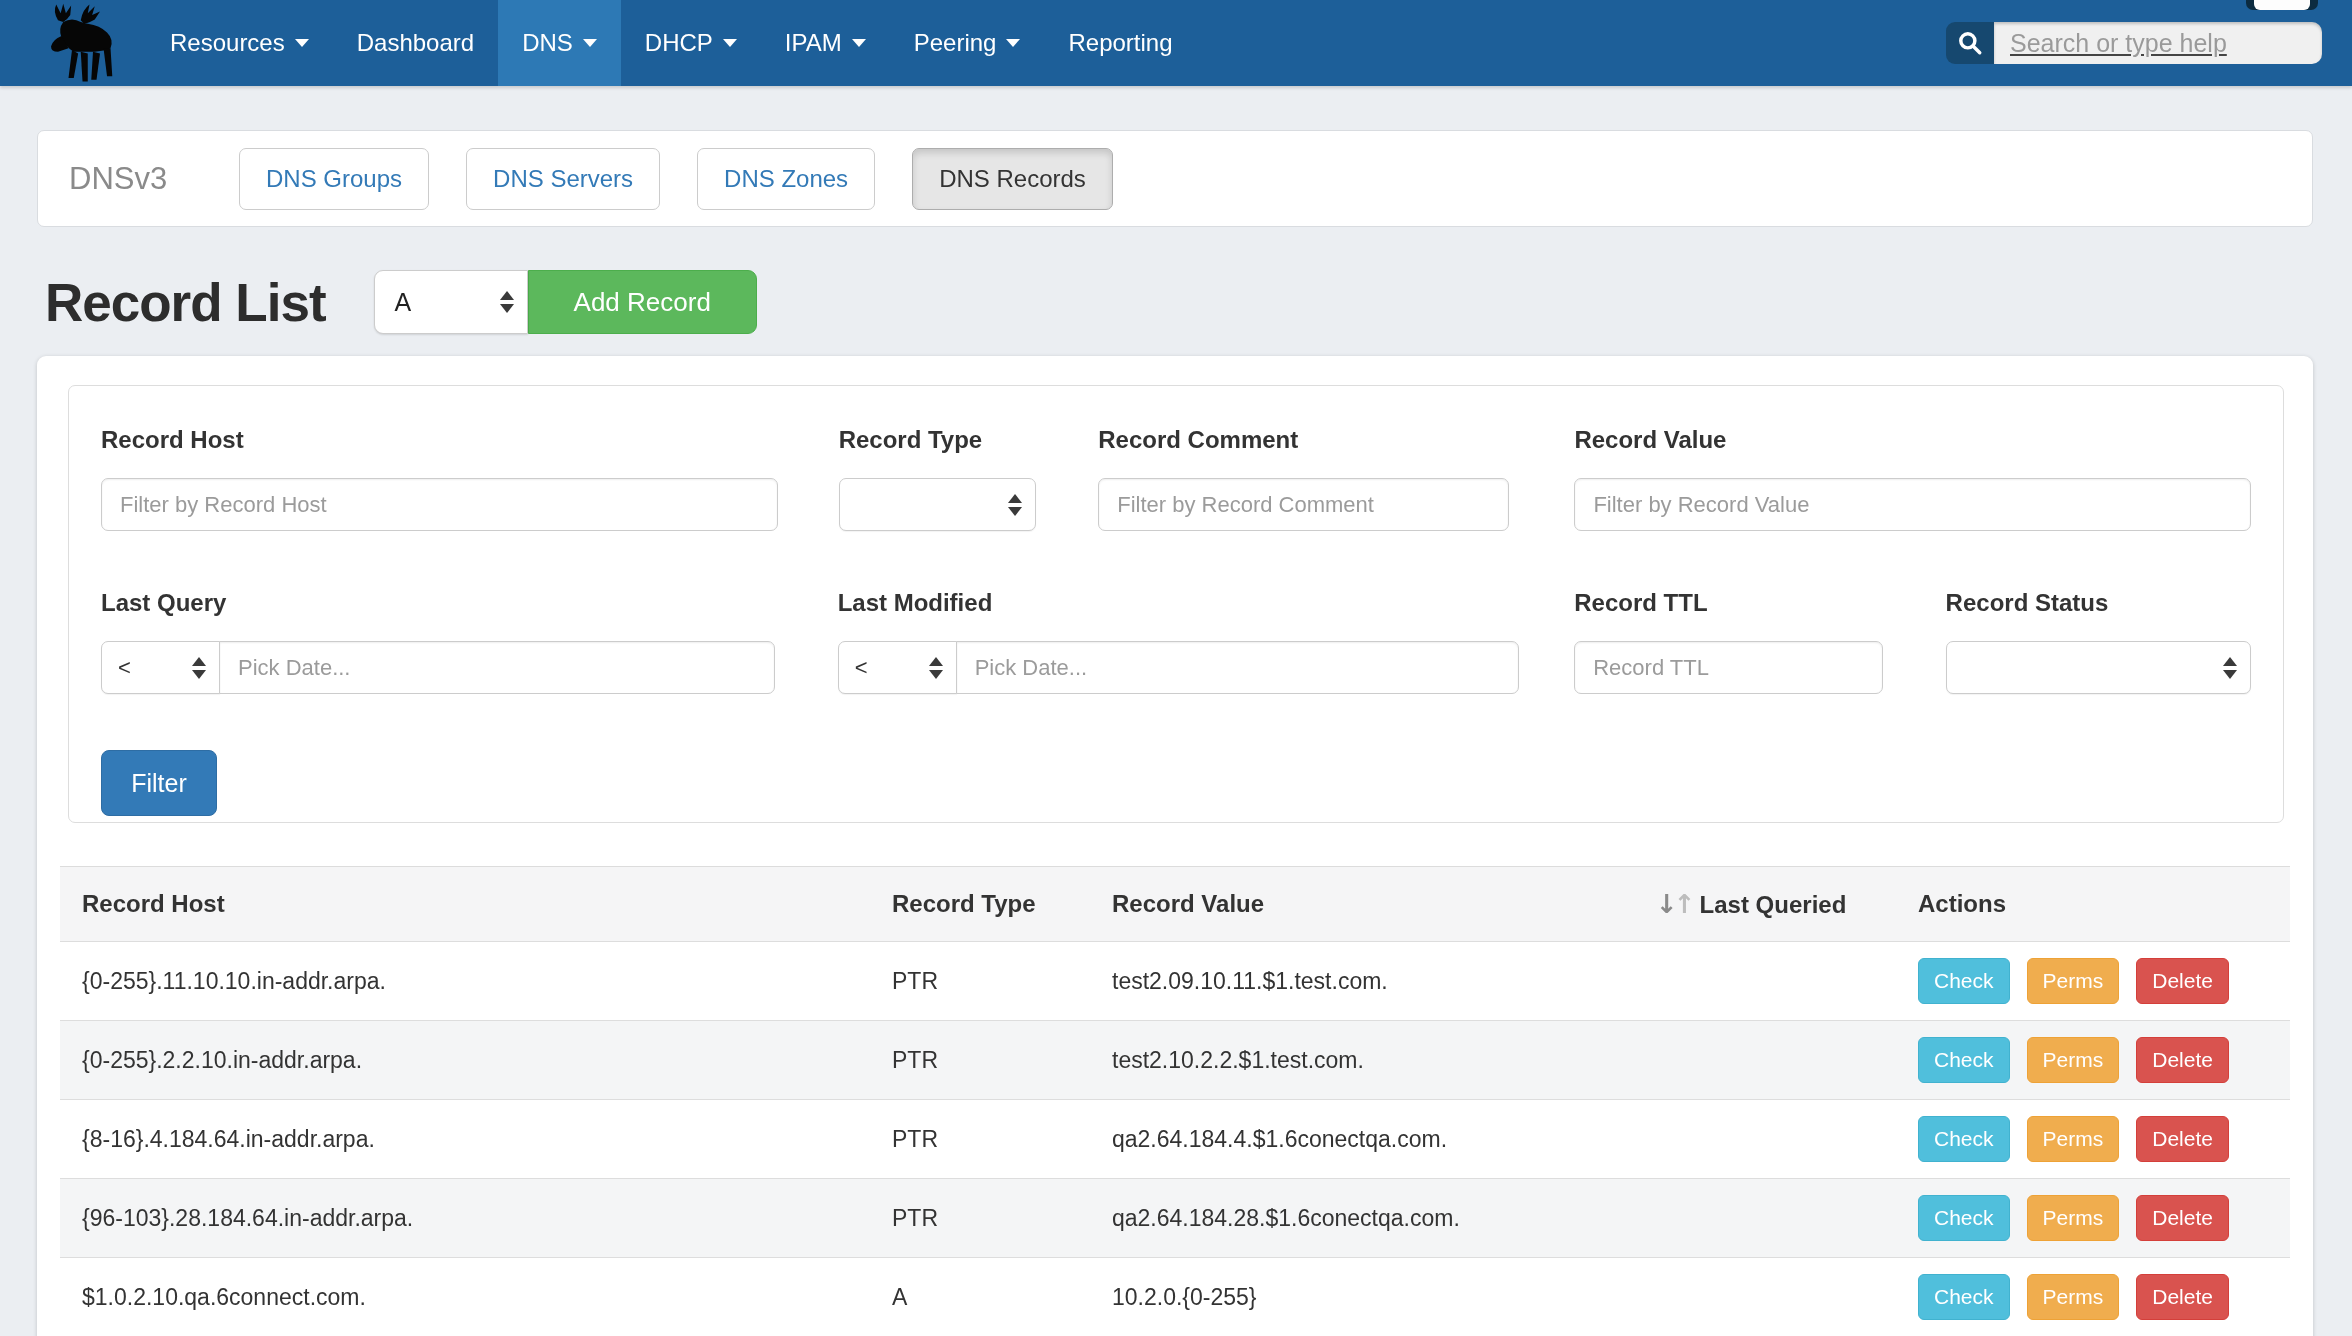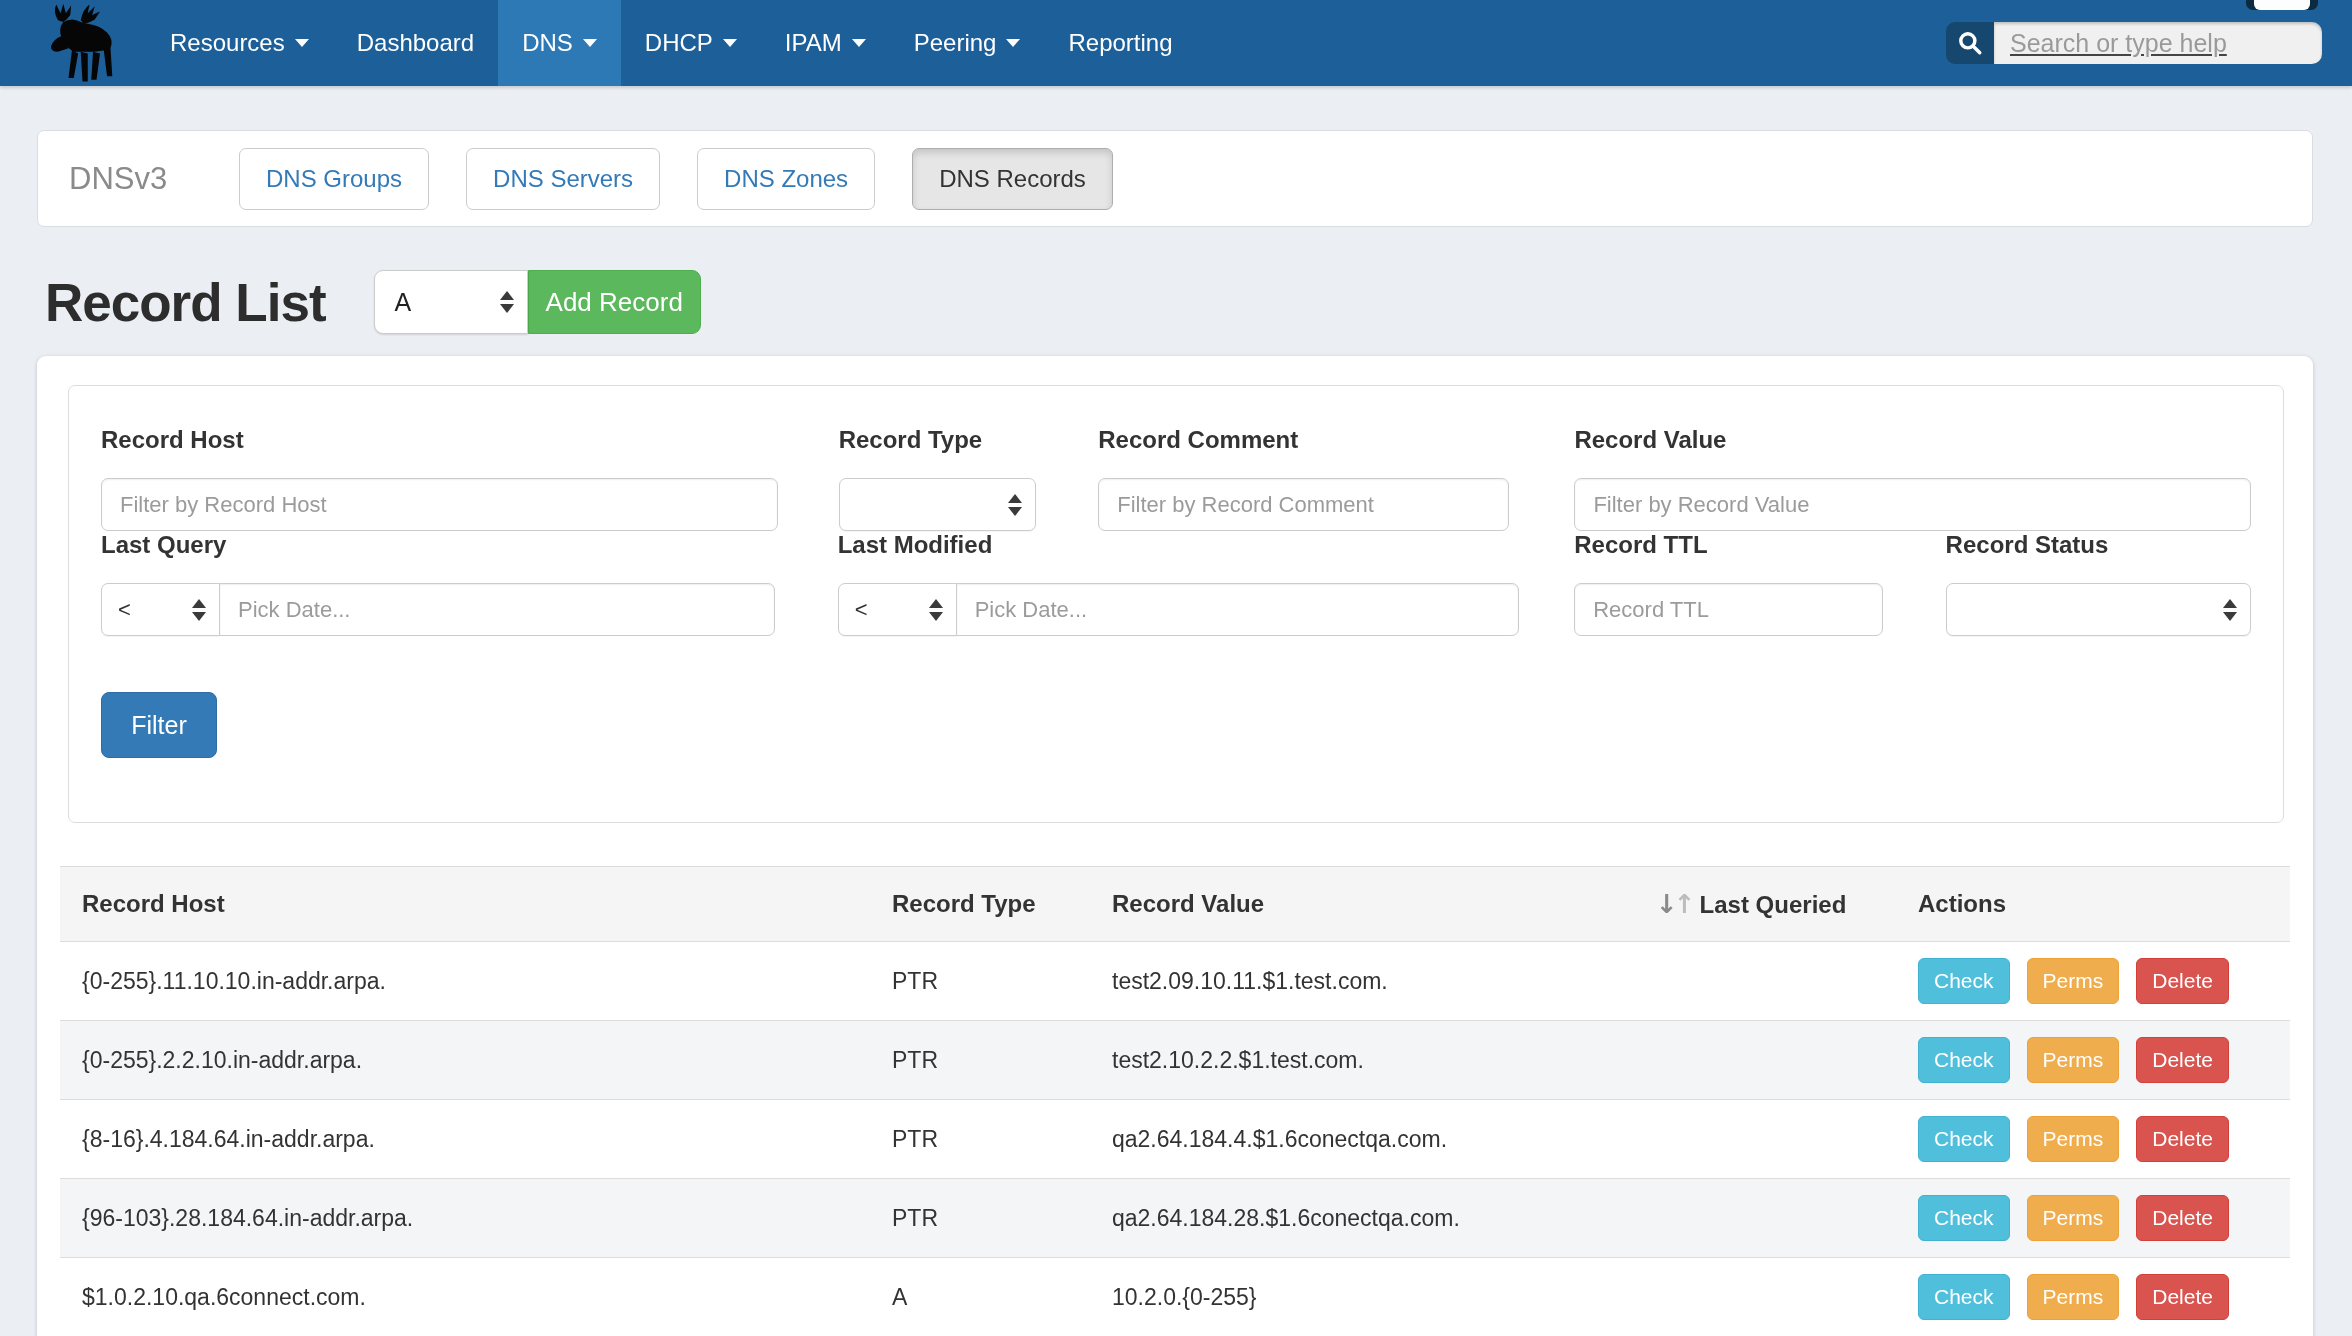--- a/index.html
+++ b/index.html
@@ -75,21 +75,21 @@
   .page-title { font-size: 53px; font-weight: 700; color: #2d2d2d; letter-spacing: -1px; }
   .add-group { display: flex; margin-left: 48px; }
   .type-select {
     width: 154px; height: 64px; background: #fff; border: 1px solid #ccc;
     border-radius: 9px 0 0 9px; position: relative; display: flex; align-items: center;
     padding-left: 20px; font-size: 25px; color: #222; cursor: pointer;
     box-shadow: 0 1px 2px rgba(0,0,0,.12);
   }
   .btn-add {
     height: 64px; background: #5cb85c; border: 1px solid #4cae4c;
-    border-radius: 0 9px 9px 0; color: #fff; font-size: 26px; padding: 0 17px;
+    border-radius: 0 9px 9px 0; color: #fff; font-size: 26px; padding: 0 45px;
     cursor: pointer; font-family: "Liberation Sans", sans-serif;
   }
 
   
   .stepper { position: absolute; right: 13px; top: 50%; transform: translateY(-50%); display: flex; flex-direction: column; align-items: center; gap: 4px; }
   .stepper .up { width: 0; height: 0; border-left: 7px solid transparent; border-right: 7px solid transparent; border-bottom: 9px solid #3a3a3a; }
   .stepper .dn { width: 0; height: 0; border-left: 7px solid transparent; border-right: 7px solid transparent; border-top: 9px solid #3a3a3a; }
 
   
   .main-panel {
@@ -98,21 +98,21 @@
     box-shadow: 0 1px 4px rgba(0,0,0,.18);
   }
 
   
   .filter-card {
     position: absolute; top: 29px; left: 31px; right: 29px; height: 438px;
     border: 1px solid #ddd; border-radius: 7px; background: #fff;
     padding: 40px 32px 30px 32px;
   }
   .f-row { display: flex; align-items: flex-start; }
-  .f-row2 { }
+  .f-row2 { margin-top: 58px; }
   .f-col { display: flex; flex-direction: column; }
   .f-label { font-size: 24px; font-weight: 700; color: #333; height: 28px; margin-bottom: 24px; }
   .f-input {
     height: 53px; border: 1px solid #ccc; border-radius: 7px; width: 100%;
     font-size: 22px; color: #8b5cf6; padding: 0 18px; outline: none;
     font-family: "Liberation Sans", sans-serif;
     box-shadow: inset 0 1px 2px rgba(0,0,0,.07);
   }
   .f-input::placeholder { color: #9b9b9b; }
   .f-select {

